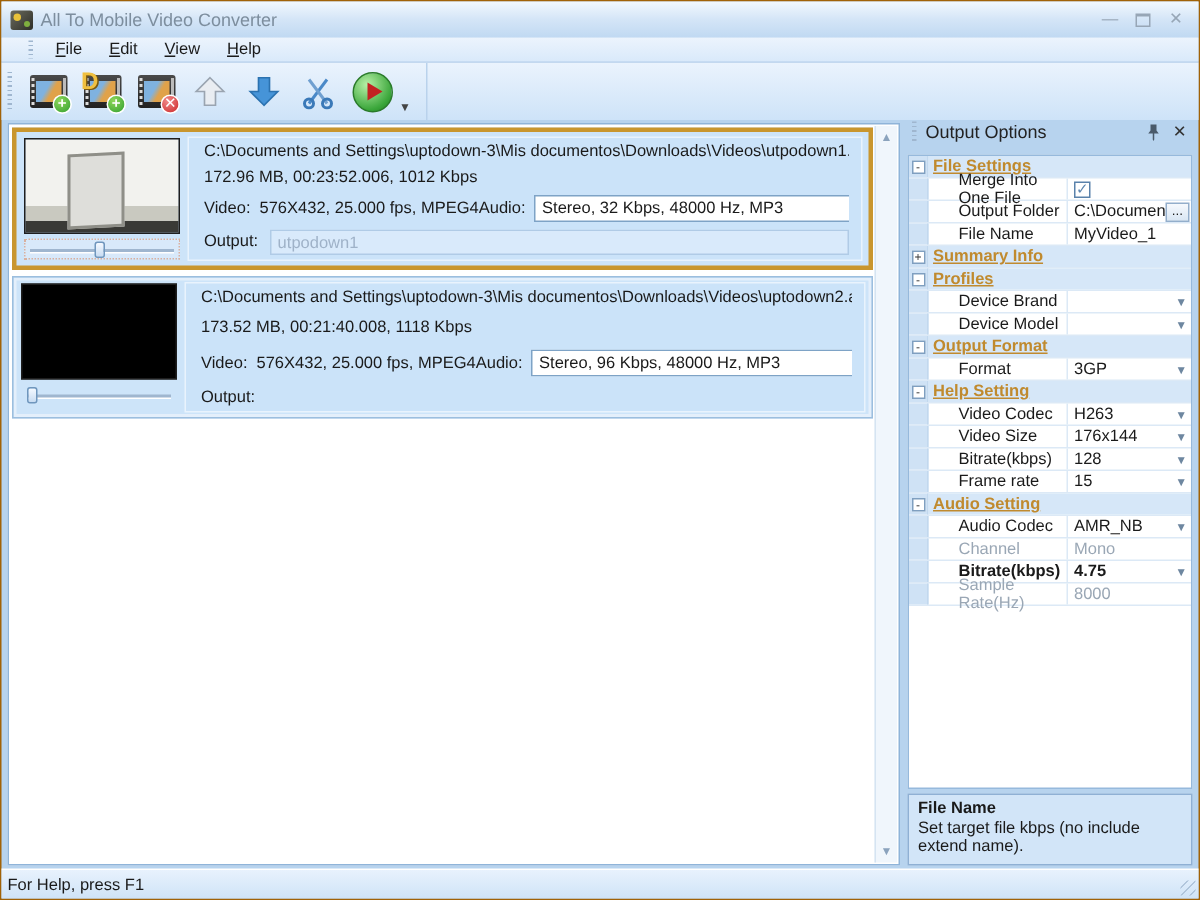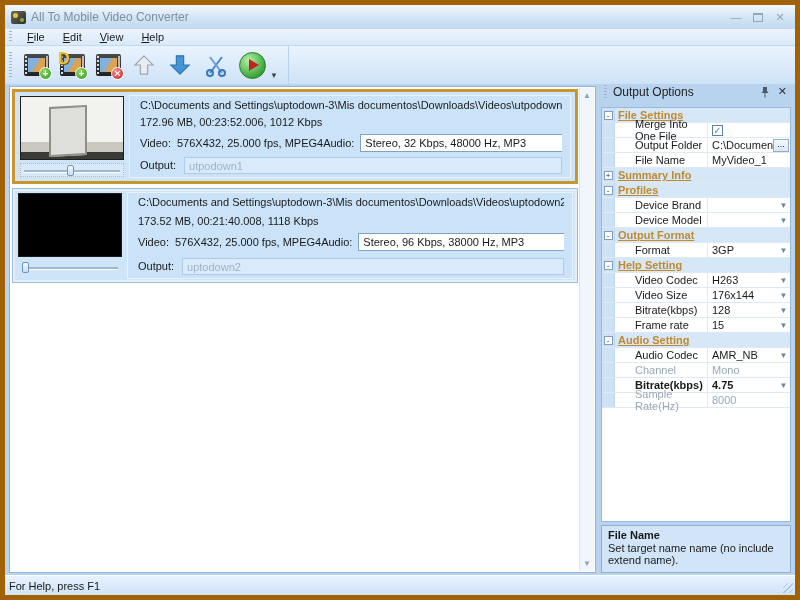--- a/index.html
+++ b/index.html
@@ -1,32 +1,32 @@
 <!DOCTYPE html>
 <html><head>
 <meta charset="utf-8">
 <style>
   * { box-sizing: border-box; margin: 0; padding: 0; }
   html,body { width:800px; height:600px; overflow:hidden; }
   body { font-family:"Liberation Sans","DejaVu Sans",sans-serif; font-size:11px; color:#1a1a1a; }
 
-  .window { width:800px; height:600px; background:#b7d3ee; border:5px solid #a16207; display:flex; flex-direction:column; }
+  .window { width:800px; height:600px; background:#b7d3ee; border:1px solid #a16207; display:flex; flex-direction:column; }
 
   
   .titlebar { height:24px; background:linear-gradient(#f2f8fe,#d4e5f7 50%,#c0d9f2); display:flex; align-items:center; padding:0 8px 0 6px; flex:0 0 auto; }
   .app-icon { width:15px; height:13px; background:linear-gradient(135deg,#6b6b5e,#2e2e28); border-radius:2px; position:relative; margin-right:5px; }
   .app-icon::before { content:""; position:absolute; left:2px; top:2px; width:5px; height:5px; background:#e8c23a; border-radius:50%; }
   .app-icon::after { content:""; position:absolute; right:2px; bottom:2px; width:4px; height:4px; background:#7fae3f; border-radius:50%; }
   .title-text { color:#7d8e9e; font-size:12px; flex:1; }
   .win-btns { display:flex; gap:10px; align-items:center; color:#97a6b6; font-size:11px; }
   .win-btn { width:14px; height:12px; text-align:center; line-height:12px; cursor:default; }
   .win-btn.max { border:1px solid #97a6b6; border-top-width:2px; width:10px; height:9px; }
 
   
-  .menubar { height:17px; background:linear-gradient(#ecf4fd,#d9e9fa); display:flex; align-items:center; padding-left:4px; border-bottom:1px solid #c3d8ef; flex:0 0 auto; }
+  .menubar { height:17px; background:linear-gradient(#ecf4fd,#d9e9fa); display:flex; align-items:center; padding-left:18px; border-bottom:1px solid #c3d8ef; flex:0 0 auto; }
   .grip-v { width:3px; height:70%; margin-right:6px; background:repeating-linear-gradient(#9fb6cf 0 1px,transparent 1px 3px); }
   .menu-item { padding:1px 9px; }
   .menu-item u { text-decoration:underline; }
 
   
   .toolbar { height:38px; background:linear-gradient(#eaf3fd,#cee3f8); display:flex; align-items:center; padding-left:4px; flex:0 0 auto; }
   .tb-seg { display:flex; align-items:center; height:100%; padding-right:6px; border-right:1px solid #b9d2ec; }
   .tb-btn { width:36px; height:32px; display:flex; align-items:center; justify-content:center; position:relative; }
   .film { width:25px; height:22px; background:linear-gradient(#4a4a4a,#222); border-radius:2px; position:relative; }
   .film::before { content:""; position:absolute; left:4px; right:4px; top:4px; bottom:4px; background:linear-gradient(120deg,#7fb2e0 40%,#e0a24a 60%); }
@@ -199,27 +199,26 @@
           </div>
         </div>
         <div class="info-box">
           <div class="iline">C:\Documents and Settings\uptodown-3\Mis documentos\Downloads\Videos\uptodown2.avi</div>
           <div class="iline">173.52 MB, 00:21:40.008, 1118 Kbps</div>
           <div class="iline row">
             <span class="ilabel">Video:</span>
             <span class="vtext">576X432, 25.000 fps, MPEG4</span>
             <span class="ilabel audio-label">Audio:</span>
             <span class="combo">
-              <span>Stereo, 96 Kbps, 38000 Hz, MP3</span>
+              <span>Stereo, 96 Kbps, 48000 Hz, MP3</span>
               <span class="dd">▼</span>
             </span>
           </div>
           <div class="iline row">
             <span class="ilabel">Output:</span>
-            <span class="out-field">uptodown2</span>
           </div>
         </div>
       </div>
 
       <div class="vscroll">
         <span class="scr-arrow">▲</span>
         <span class="scr-arrow">▼</span>
       </div>
     </div>
 
@@ -375,21 +374,21 @@
           <div class="g-row disabled">
             <div class="g-gutter"></div>
             <div class="g-label">Sample Rate(Hz)</div>
             <div class="g-value">
               <span class="val">8000</span>
             </div>
           </div>
         </div>
       <div class="panel-desc">
         <div class="dt">File Name</div>
-        <div>Set target name name (no include extend name).</div>
+        <div>Set target file kbps (no include extend name).</div>
       </div>
     </div>
   </div>
 
   <div class="statusbar">
     <span>For Help, press F1</span>
     <span class="resize-grip"></span>
   </div>
 </div>
 

